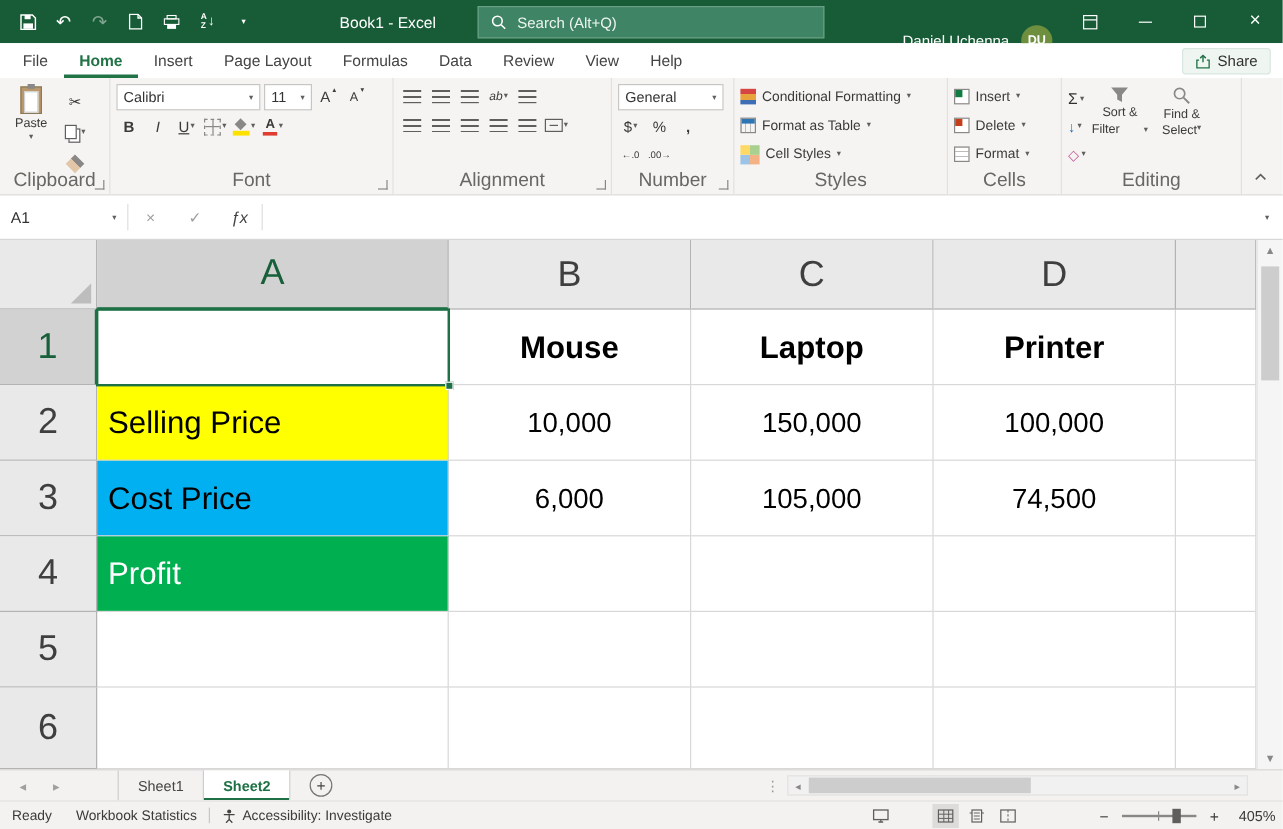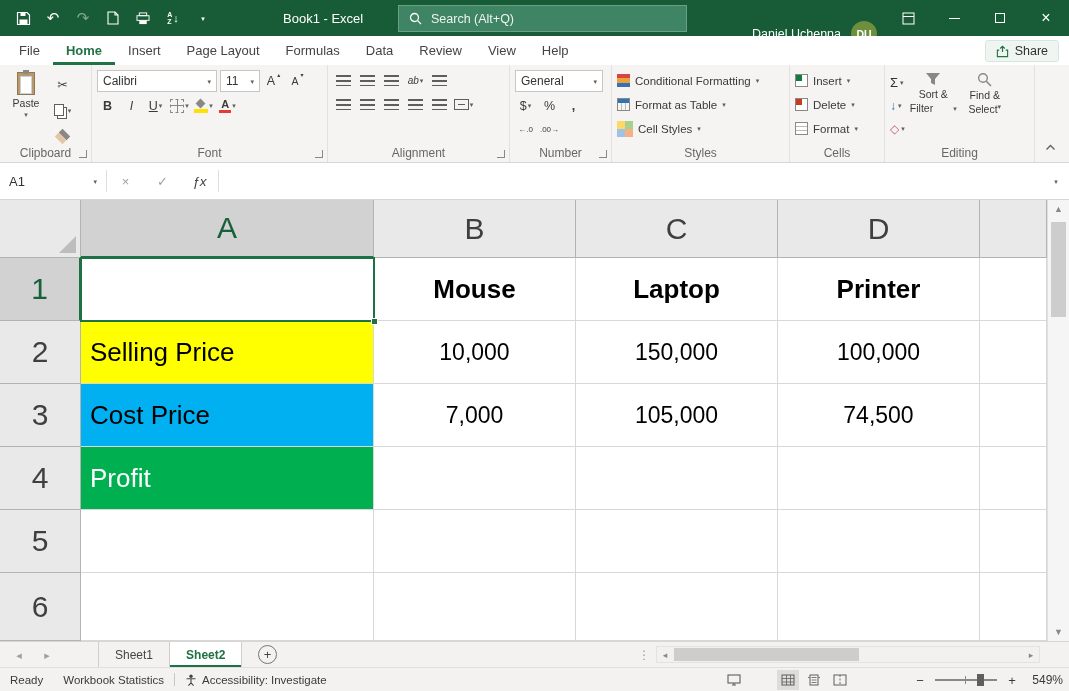--- a/index.html
+++ b/index.html
@@ -29,21 +29,21 @@
 
 #tabrow{position:absolute;left:0;top:36px;width:1069px;height:29px;background:#fff;display:flex;align-items:center;padding-left:6px}
 .rtab{padding:0 13px;height:29px;display:flex;align-items:center;font-size:13px;color:#444}
 .rtab.active{color:#217346;font-weight:700;box-shadow:inset 0 -3px 0 #217346}
 #share-btn{position:absolute;right:10px;top:40px;height:22px;display:flex;align-items:center;gap:6px;padding:0 10px;background:#EFF6F2;border:1px solid #D9E6DF;border-radius:3px;font-size:12.5px;color:#323130}
 
 
 #ribbon{position:absolute;left:0;top:65px;width:1069px;height:98px;background:#F5F4F2;border-bottom:1px solid #D8D6D4;display:flex}
 .rgroup{position:relative;height:100%;border-right:1px solid #E3E1DF;padding:5px 5px 16px;display:flex;gap:5px}
 .rgroup.col{flex-direction:column;gap:3px;justify-content:flex-start}
-.glabel{position:absolute;bottom:2px;left:0;right:0;text-align:center;font-size:12px;color:#696763}
+.glabel{position:absolute;bottom:2px;left:0;right:0;text-align:center;font-size:16px;color:#696763}
 .launcher{position:absolute;right:4px;bottom:4px;width:8px;height:8px;border-right:1.5px solid #8a8886;border-bottom:1.5px solid #8a8886}
 .bigbtn{display:flex;flex-direction:column;align-items:center;justify-content:flex-start;gap:2px;font-size:10.5px;color:#3b3a39;text-align:center;padding-top:2px}
 .minicol{display:flex;flex-direction:column;justify-content:flex-start;gap:6px;padding-top:4px}
 .rbtn{min-width:21px;height:21px;display:flex;align-items:center;justify-content:center;font-size:12.5px;color:#3b3a39;gap:1px}
 .frow{display:flex;align-items:center;gap:3px}
 .combo{height:22px;background:#fff;border:1px solid #C8C6C4;display:flex;align-items:center;justify-content:space-between;padding:0 5px;font-size:12px;color:#333}
 .ss{font-size:6px;margin-left:1px;color:#3b3a39;align-self:flex-start}
 .clip-icon{position:relative;width:18px;height:23px;background:#B9986B;border:1px solid #8a7a5a}
 .clip-icon::before{content:"";position:absolute;left:2px;top:3px;width:10px;height:16px;background:#fff;border:1px solid #d0d0d0}
 .clip-icon::after{content:"";position:absolute;left:5px;top:-3px;width:6px;height:4px;background:#8a8886}
@@ -502,21 +502,21 @@
       <div class="c bold">Printer</div>
       <div class="c"></div>
 
       <div class="c lbl fill-y">Selling Price</div>
       <div class="c">10,000</div>
       <div class="c">150,000</div>
       <div class="c">100,000</div>
       <div class="c"></div>
 
       <div class="c lbl fill-b">Cost Price</div>
-      <div class="c">7,000</div>
+      <div class="c">6,000</div>
       <div class="c">105,000</div>
       <div class="c">74,500</div>
       <div class="c"></div>
 
       <div class="c lbl fill-g">Profit</div>
       <div class="c"></div>
       <div class="c"></div>
       <div class="c"></div>
       <div class="c"></div>
 
@@ -603,17 +603,17 @@
     </div>
 
     <div id="zoomwrap">
       <span class="zbtn">−</span>
       <span id="zoomslider">
         <span id="ztrack"></span>
         <span id="znotch"></span>
         <span id="zthumb"></span>
       </span>
       <span class="zbtn">+</span>
-      <span id="zoomlabel">549%</span>
+      <span id="zoomlabel">405%</span>
     </div>
   </div>
 
 </div>
 
 </body></html>

